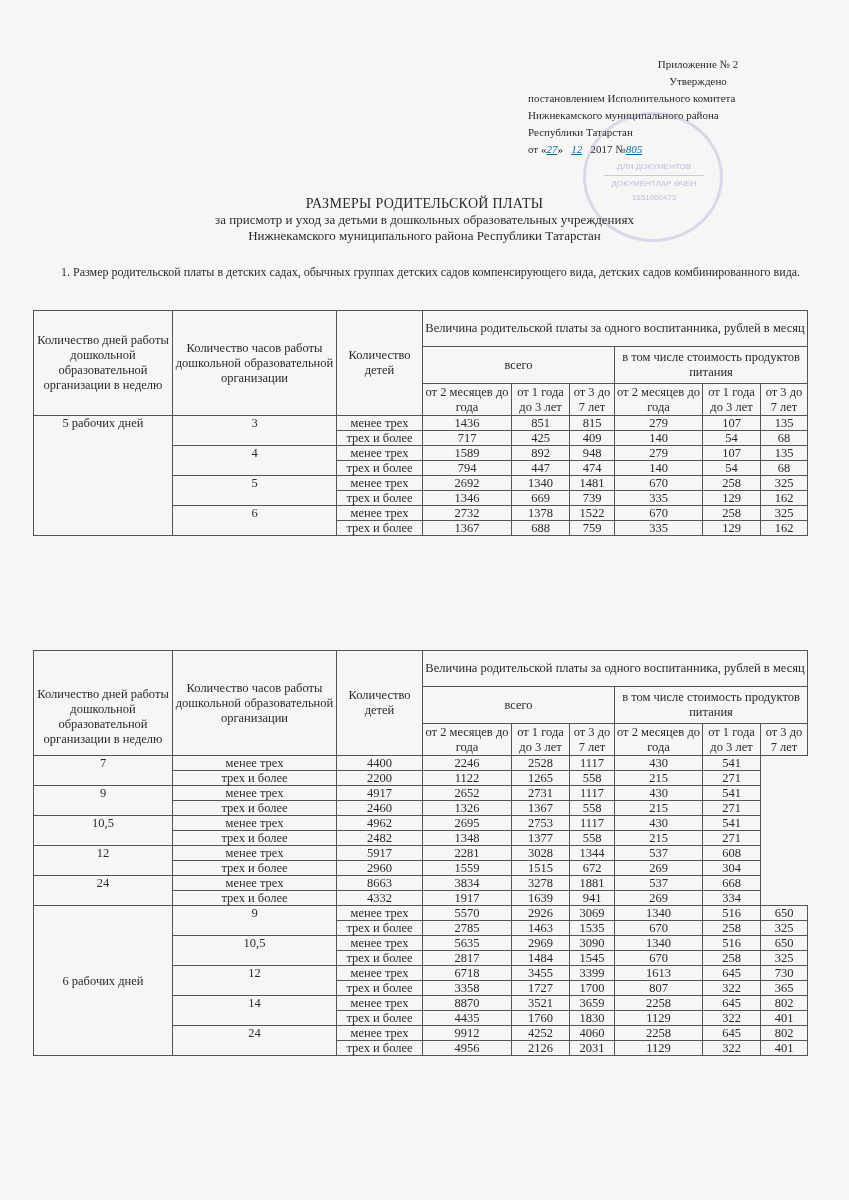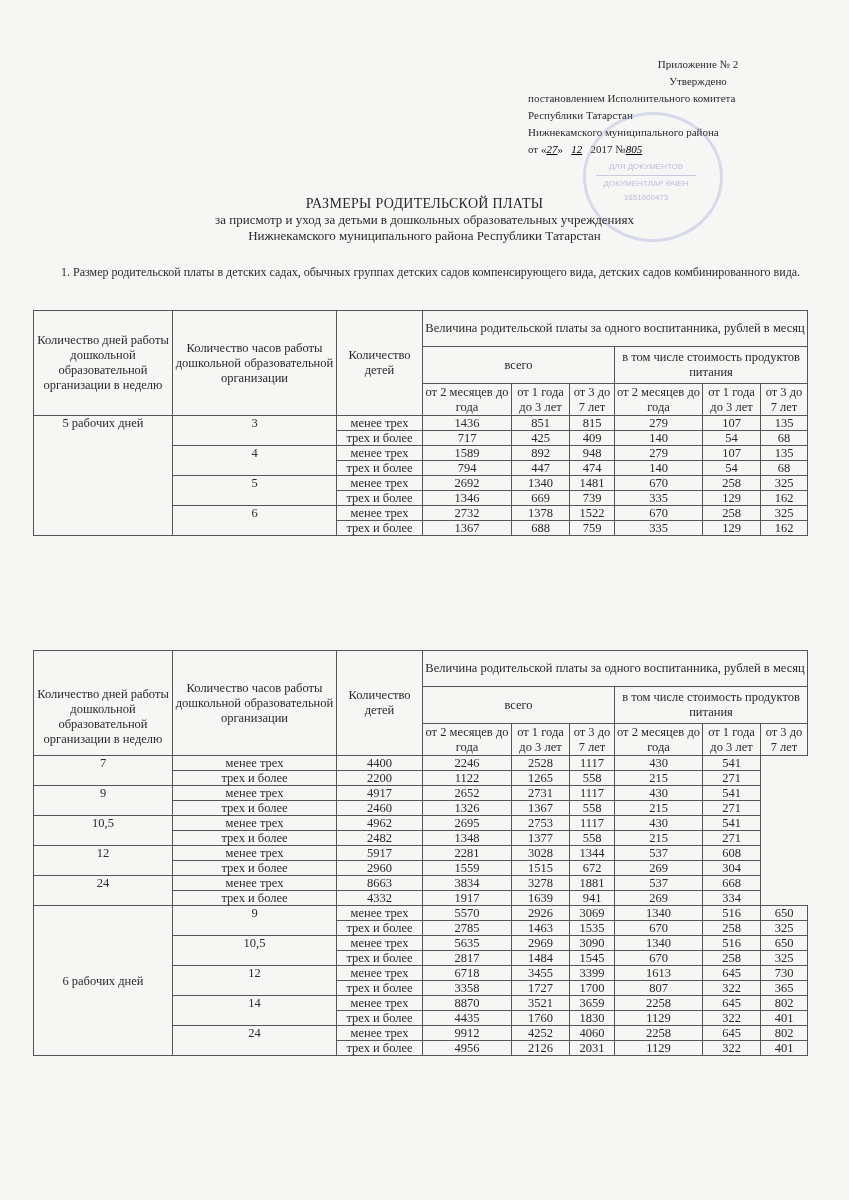--- a/index.html
+++ b/index.html
@@ -8,28 +8,28 @@
     background: #f6f6f4;
     font-family: "Liberation Serif", serif;
     color: #2a2a2a;
   }
   .abs { position: absolute; }
   .approval {
     left: 528px; top: 56px; width: 300px;
     font-size: 11px; line-height: 17px;
   }
   .approval .c { text-align: center; width: 220px; padding-left: 60px; }
-  .hand { font-style: italic; color: #000000; text-decoration: underline; }
+  .hand { font-style: italic; color: #0369a1; text-decoration: underline; }
   .stamp {
     left: 583px; top: 112px; width: 140px; height: 130px;
     border: 3px solid rgba(120,130,200,0.25); border-radius: 50%;
     box-sizing: border-box; pointer-events: none;
   }
   .stamp-inner {
-    position: absolute; left: 10px; top: 45px; width: 100px;
+    position: absolute; left: 18px; top: 45px; width: 100px;
     font-family: "Liberation Sans", sans-serif; font-size: 8px;
     color: rgba(110,120,190,0.45); text-align: center; line-height: 14px;
   }
   .stamp-inner .bar { border-top: 1px solid rgba(110,120,190,0.35); margin: 1px 0; }
   .title {
     left: 0; width: 849px; top: 196px; text-align: center;
     font-size: 13px; line-height: 16px;
   }
   .title .h { font-size: 14px; letter-spacing: 0.3px; }
   .para {
@@ -52,22 +52,22 @@
   #t1 { top: 310px; }
   #t2 { top: 650px; }
 </style>
 </head>
 <body>
 
 <div class="abs approval">
   <div class="c">Приложение № 2</div>
   <div class="c">Утверждено</div>
   <div>постановлением Исполнительного комитета</div>
+  <div>Нижнекамского муниципального района</div>
   <div>Республики Татарстан</div>
-  <div>Нижнекамского муниципального района</div>
   <div>
     <span>от «</span><span class="hand">27</span><span>»</span>
     &nbsp;&nbsp;<span class="hand">12</span>&nbsp;&nbsp;
     <span>2017 №</span><span class="hand">805</span>
   </div>
 </div>
 
 <div class="abs stamp">
   <div class="stamp-inner">
     <div>ДЛЯ ДОКУМЕНТОВ</div>

